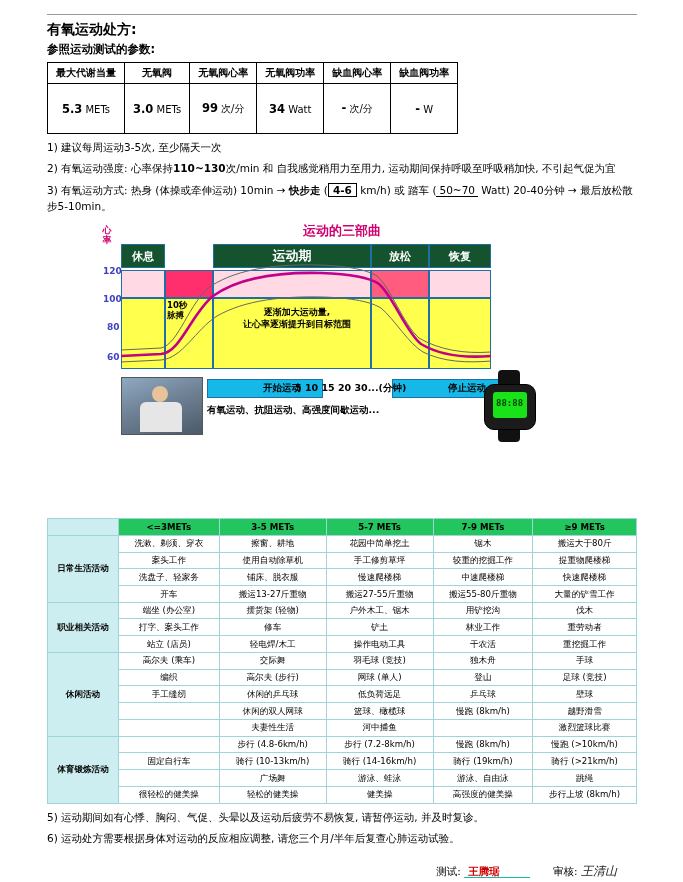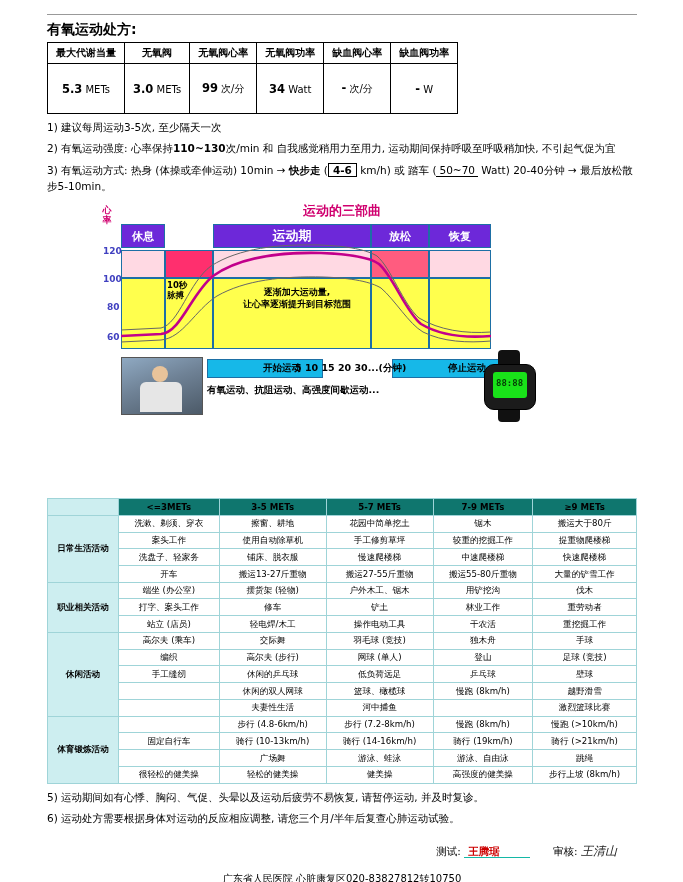--- a/index.html
+++ b/index.html
@@ -20,58 +20,59 @@
   .para b{font-weight:bold;}
   .ul{border-bottom:1px solid #000;padding:0 3px;}
   .boxed{border:1px solid #000;padding:0 4px;font-weight:bold;}
 
   
   .chartwrap{position:relative;margin:8px 0 0 0;height:290px;}
   .charttitle{text-align:center;font-size:13px;font-weight:bold;color:#d0006f;margin-bottom:4px;}
   .axislabel{position:absolute;left:52px;top:4px;font-size:9px;color:#d0006f;font-weight:bold;line-height:1.1;text-align:center;width:16px;}
   .ytick{position:absolute;font-size:9px;color:#4040c0;font-weight:bold;}
   .zone{position:absolute;top:0;height:24px;border:1px solid #1d6fa5;box-sizing:border-box;
-        display:flex;align-items:center;justify-content:center;font-size:11px;font-weight:bold;color:#fff;background:#6d28d9;}
+        display:flex;align-items:center;justify-content:center;font-size:11px;font-weight:bold;color:#fff;background:#14532d;}
   .band{position:absolute;border:1px solid #1d6fa5;box-sizing:border-box;}
   .note10{position:absolute;font-size:8.5px;font-weight:bold;color:#000;line-height:1.2;}
   .notemid{position:absolute;font-size:9px;font-weight:bold;color:#000;line-height:1.35;text-align:center;}
   .startbox{position:absolute;border:1px solid #1d6fa5;background:#16b8e8;color:#000;font-size:9.5px;font-weight:bold;
             display:flex;align-items:center;justify-content:center;padding-left:34px;}
   .timeline{position:absolute;font-size:9.5px;color:#000;font-weight:bold;}
   .caption{position:absolute;font-size:9.5px;font-weight:bold;color:#000;}
   .photo{position:absolute;border:1px solid #555;background:linear-gradient(160deg,#8fa9c2 0%,#6f8296 45%,#4c5a68 100%);}
   .photo .head{position:absolute;left:30px;top:8px;width:16px;height:16px;border-radius:50%;background:#e8c39a;}
   .photo .body{position:absolute;left:18px;top:24px;width:42px;height:30px;background:#e6e6e6;border-radius:6px 6px 0 0;}
   .watch{position:absolute;}
   .watch .strapT,.watch .strapB{position:absolute;left:16px;width:22px;height:18px;background:#111;border-radius:4px;}
   .watch .strapT{top:0;} .watch .strapB{bottom:0;}
   .watch .case{position:absolute;left:2px;top:14px;width:50px;height:44px;background:#1b1b1b;border-radius:10px;border:1px solid #000;}
   .watch .face{position:absolute;left:8px;top:7px;width:34px;height:26px;background:#19e219;border-radius:3px;}
   .watch .seg{position:absolute;font-family:"DejaVu Sans Mono","Liberation Mono",monospace;font-size:9px;color:#053d05;left:3px;top:6px;font-weight:bold;}
 
   
   table.acts{border-collapse:collapse;width:590px;font-size:8.6px;margin-top:6px;}
   table.acts td{border:1px solid #9fd4d8;text-align:center;padding:2.5px 2px;color:#000;line-height:1.25;}
-  table.acts td.hd{font-weight:bold;background:#0f766e;}
+  table.acts td.hd{font-weight:bold;background:#22c55e;}
   table.acts td.rowhd{font-weight:bold;background:#cdeef0;width:66px;}
   table.acts tr.sep td{border-top:1.6px solid #7fc4c9;}
 
   .foot{font-size:10.5px;line-height:1.6;margin-top:5px;}
   .sigrow{margin-top:16px;font-size:10.5px;text-align:right;padding-right:20px;}
   .sig-name{border-bottom:1px solid #14b8a6;padding:0 30px 0 4px;font-weight:bold;color:#c00;}
   .script{font-family:"DejaVu Serif","Liberation Serif",serif;font-style:italic;color:#222;font-size:12px;}
   .hospital{text-align:center;font-size:10px;margin-top:12px;}
 </style>
 </head>
 <body>
 
 <div class="page">
   <div class="sheet">
     <div class="rule"></div>
     <div class="h1">有氧运动处方:</div>
+    <div class="h2">参照运动测试的参数:</div>
 
     <table class="params">
       <tbody>
           <tr class="head">
         <td>最大代谢当量</td>
         <td>无氧阀</td>
         <td>无氧阀心率</td>
         <td>无氧阀功率</td>
         <td>缺血阀心率</td>
         <td>缺血阀功率</td>

